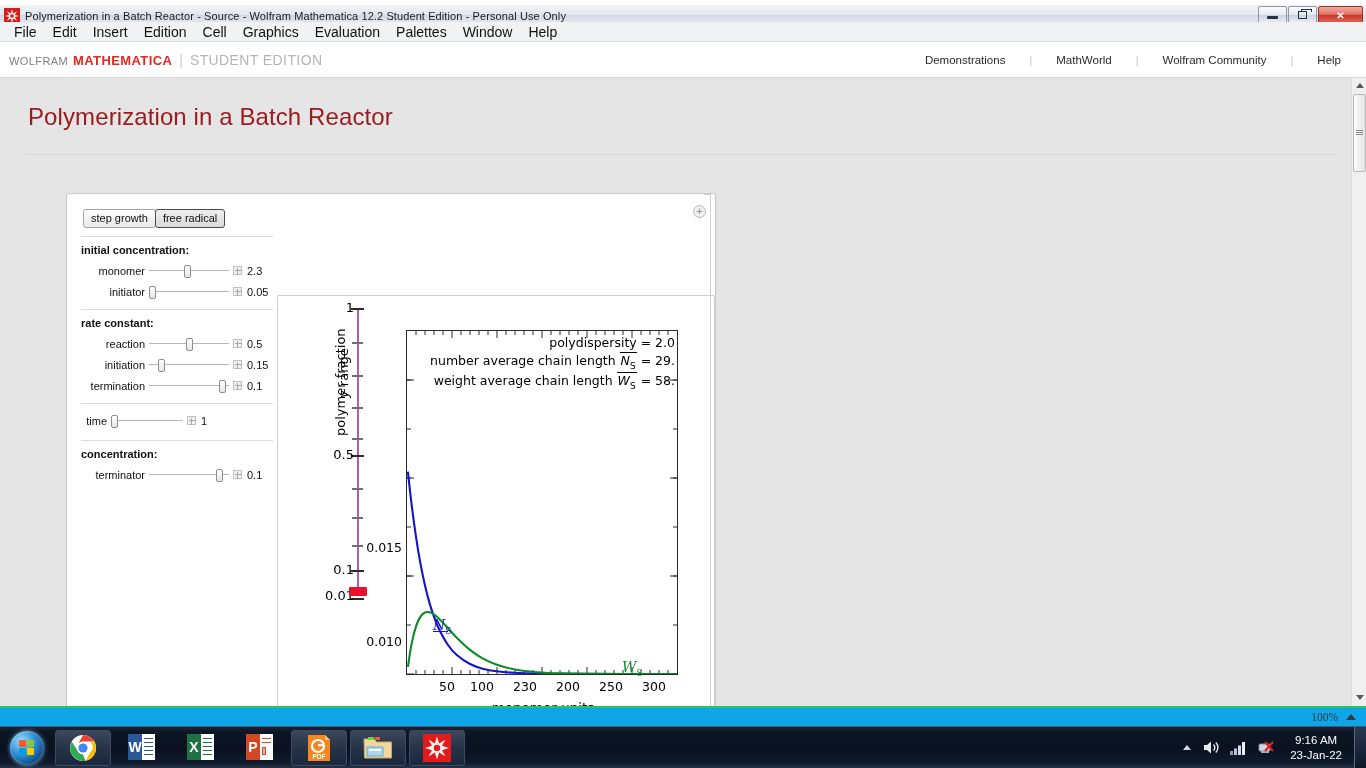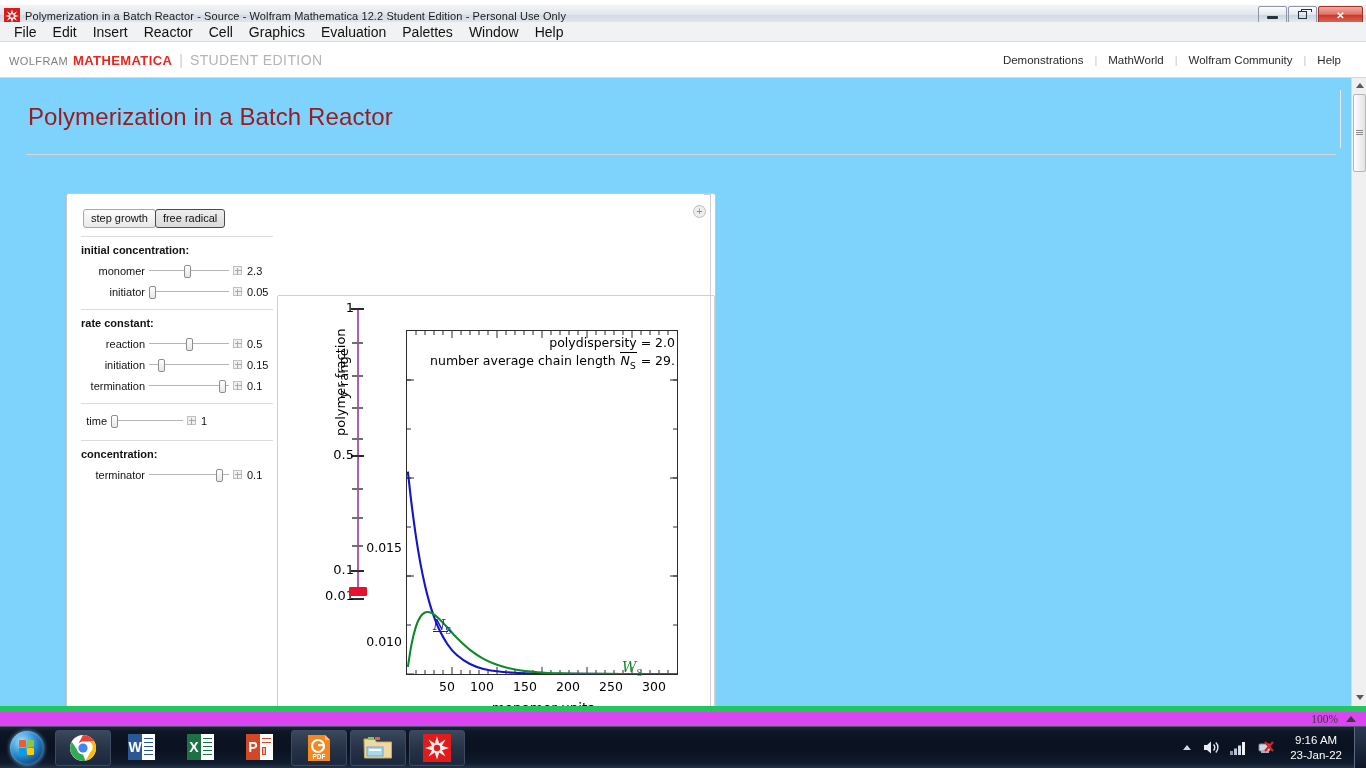--- a/index.html
+++ b/index.html
@@ -59,28 +59,28 @@
     position: absolute; left: 0; top: 42px; width: 1366px; height: 36px;
     background: #ffffff; border-bottom: 1px solid #d9d9d9;
     display: flex; align-items: center; justify-content: space-between;
     padding: 0 14px 0 9px;
   }
   .brand { display: flex; align-items: baseline; gap: 5px; }
   .brand .w1 { font-size: 11px; color: #7f7f7f; letter-spacing: 0.4px; }
   .brand .w2 { font-size: 13px; color: #e8251f; font-weight: bold; letter-spacing: 0.4px; }
   .brand .sep { color: #cccccc; font-size: 14px; padding: 0 2px; }
   .brand .w3 { font-size: 14px; color: #b4b4b4; letter-spacing: 0.4px; }
-  .riblinks { display: flex; align-items: center; gap: 0px; }
+  .riblinks { display: flex; align-items: center; gap: 13px; }
   .riblinks a { font-size: 11.5px; color: #2a2a2a; text-decoration: none; padding: 0 11px; white-space: nowrap;}
   .riblinks .bar { color: #c6c6c6; font-size: 11px; }
 
   
   .page {
     position: absolute; left: 0; top: 78px; width: 1351px; height: 628px;
-    background: #7dd3fc; overflow: hidden;
+    background: #e5e5e5; overflow: hidden;
   }
   .nb-title {
     position: absolute; left: 28px; top: 25px;
     font-size: 24px; color: #9b1c20; font-weight: normal; letter-spacing: 0.1px;
   }
   .nb-rule {
     position: absolute; left: 26px; top: 76px; width: 1310px; height: 1px;
     background: #d7d7d7;
   }
   .cellbracket-top {
@@ -216,21 +216,21 @@
 
   
   .cellbracket {
     position: absolute; right: 4px; top: 0; width: 7px; height: 100%;
     border: 1px solid #d0d0d0; border-left: none;
   }
 
   
   .statusbar {
     position: absolute; left: 0; top: 706px; width: 1366px; height: 20px;
-    background: #d946ef; border-top: 6px solid #22c55e;
+    background: #0ea5e9; border-top: 2px solid #22c55e;
     display: flex; align-items: center; justify-content: flex-end;
     padding-right: 10px; gap: 8px;
   }
   .statusbar .zoom { font-size: 11.5px; color: #3a3a3a; font-family: "Liberation Serif", serif;}
   .statusbar .tri-up { width: 0;height:0;border-left:5px solid transparent;border-right:5px solid transparent;border-bottom:6px solid #3a3a3a;}
 
   
   .taskbar {
     position: absolute; left: 0; top: 726px; width: 1366px; height: 42px;
     background: linear-gradient(to bottom, #1d2433 0%, #0d1624 12%, #0a1120 52%, #101b2d 88%, #263246 100%);
@@ -300,21 +300,21 @@
           <span class="sq1"></span>
         </div>
       <div class="wbtn close">✕</div>
     </div>
   </div>
 
   <div class="menubar">
     <div class="menuitem">File</div>
     <div class="menuitem">Edit</div>
     <div class="menuitem">Insert</div>
-    <div class="menuitem">Reactor</div>
+    <div class="menuitem">Edition</div>
     <div class="menuitem">Cell</div>
     <div class="menuitem">Graphics</div>
     <div class="menuitem">Evaluation</div>
     <div class="menuitem">Palettes</div>
     <div class="menuitem">Window</div>
     <div class="menuitem">Help</div>
   </div>
 
   <div class="ribbon">
     <div class="brand">
@@ -541,33 +541,34 @@
                   <line x1="0" y1="49" x2="4" y2="49" stroke="#2b2b2b" stroke-width="1"></line>
                   <line x1="270" y1="49" x2="266" y2="49" stroke="#2b2b2b" stroke-width="1"></line>
                 </g>
               <path id="curve-ns" fill="none" stroke-width="2.1" d="M0.90,140.73 C1.50,146.02 3.15,161.63 4.50,172.48 C5.85,183.33 7.50,195.74 9.00,205.80 C10.50,215.86 12.00,224.75 13.50,232.85 C15.00,240.95 16.50,247.91 18.00,254.41 C19.50,260.91 21.15,267.05 22.50,271.85 C23.85,276.65 24.60,279.04 26.10,283.22 C27.60,287.40 29.10,291.94 31.50,296.94 C33.90,301.94 37.50,308.73 40.50,313.21 C43.50,317.68 45.75,320.49 49.50,323.79 C53.25,327.09 58.50,330.65 63.00,333.00 C67.50,335.36 72.00,336.70 76.50,337.90 C81.00,339.11 84.75,339.60 90.00,340.26 C95.25,340.91 101.25,341.43 108.00,341.82 C114.75,342.22 123.00,342.44 130.50,342.61 C138.00,342.77 144.75,342.75 153.00,342.80 C161.25,342.86 169.50,342.89 180.00,342.92 C190.50,342.95 204.00,342.97 216.00,342.98 C228.00,342.99 243.00,342.99 252.00,342.99 C261.00,342.99 267.00,343.00 270.00,343.00" stroke="#1414c8"></path>
               <path id="curve-ws" fill="none" stroke-width="2.1" d="M0.90,335.94 C1.50,332.19 3.15,320.17 4.50,313.40 C5.85,306.64 7.50,300.01 9.00,295.37 C10.50,290.73 12.00,287.89 13.50,285.57 C15.00,283.25 16.50,282.17 18.00,281.46 C19.50,280.74 21.15,281.03 22.50,281.26 C23.85,281.49 24.60,281.85 26.10,282.83 C27.60,283.81 29.10,284.85 31.50,287.14 C33.90,289.43 37.50,293.31 40.50,296.55 C43.50,299.78 45.75,302.82 49.50,306.54 C53.25,310.27 58.50,315.33 63.00,318.89 C67.50,322.45 72.00,325.43 76.50,327.91 C81.00,330.39 84.75,332.02 90.00,333.79 C95.25,335.55 101.25,337.25 108.00,338.49 C114.75,339.73 123.00,340.58 130.50,341.24 C138.00,341.89 144.75,342.15 153.00,342.41 C161.25,342.67 169.50,342.72 180.00,342.80 C190.50,342.89 204.00,342.91 216.00,342.94 C228.00,342.97 243.00,342.97 252.00,342.98 C261.00,342.99 267.00,342.99 270.00,342.99" stroke="#0f8a28"></path>
             </svg>
 
             <div class="annot">
               <div>polydispersity = 2.0</div>
               <div><span>number average chain length </span><span class="ovl"><i>N</i><sub>S</sub></span><span> = 29.</span></div>
+              <div><span>weight average chain length </span><span class="ovl"><i>W</i><sub>S</sub></span><span> = 58.</span></div>
             </div>
           </div>
 
           <div class="curvelabel" style="left:155px; top:321px; color:#1414c8;text-decoration:underline;">
             <span>N</span><sub>S</sub>
           </div>
           <div class="curvelabel" style="left:344px; top:363px; color:#0f8a28;">
             <span>W</span><sub>S</sub>
           </div>
 
           <div class="xtick" style="left:146px; top:383px;">50</div>
           <div class="xtick" style="left:181px; top:383px;">100</div>
-          <div class="xtick" style="left:224px; top:383px;">150</div>
+          <div class="xtick" style="left:224px; top:383px;">230</div>
           <div class="xtick" style="left:267px; top:383px;">200</div>
           <div class="xtick" style="left:310px; top:383px;">250</div>
           <div class="xtick" style="left:353px; top:383px;">300</div>
 
           <div class="xlab" style="left:145px; top:404px;">monomer units</div>
 
         </div>
       </div>
 
       <div class="cellbracket"></div>

